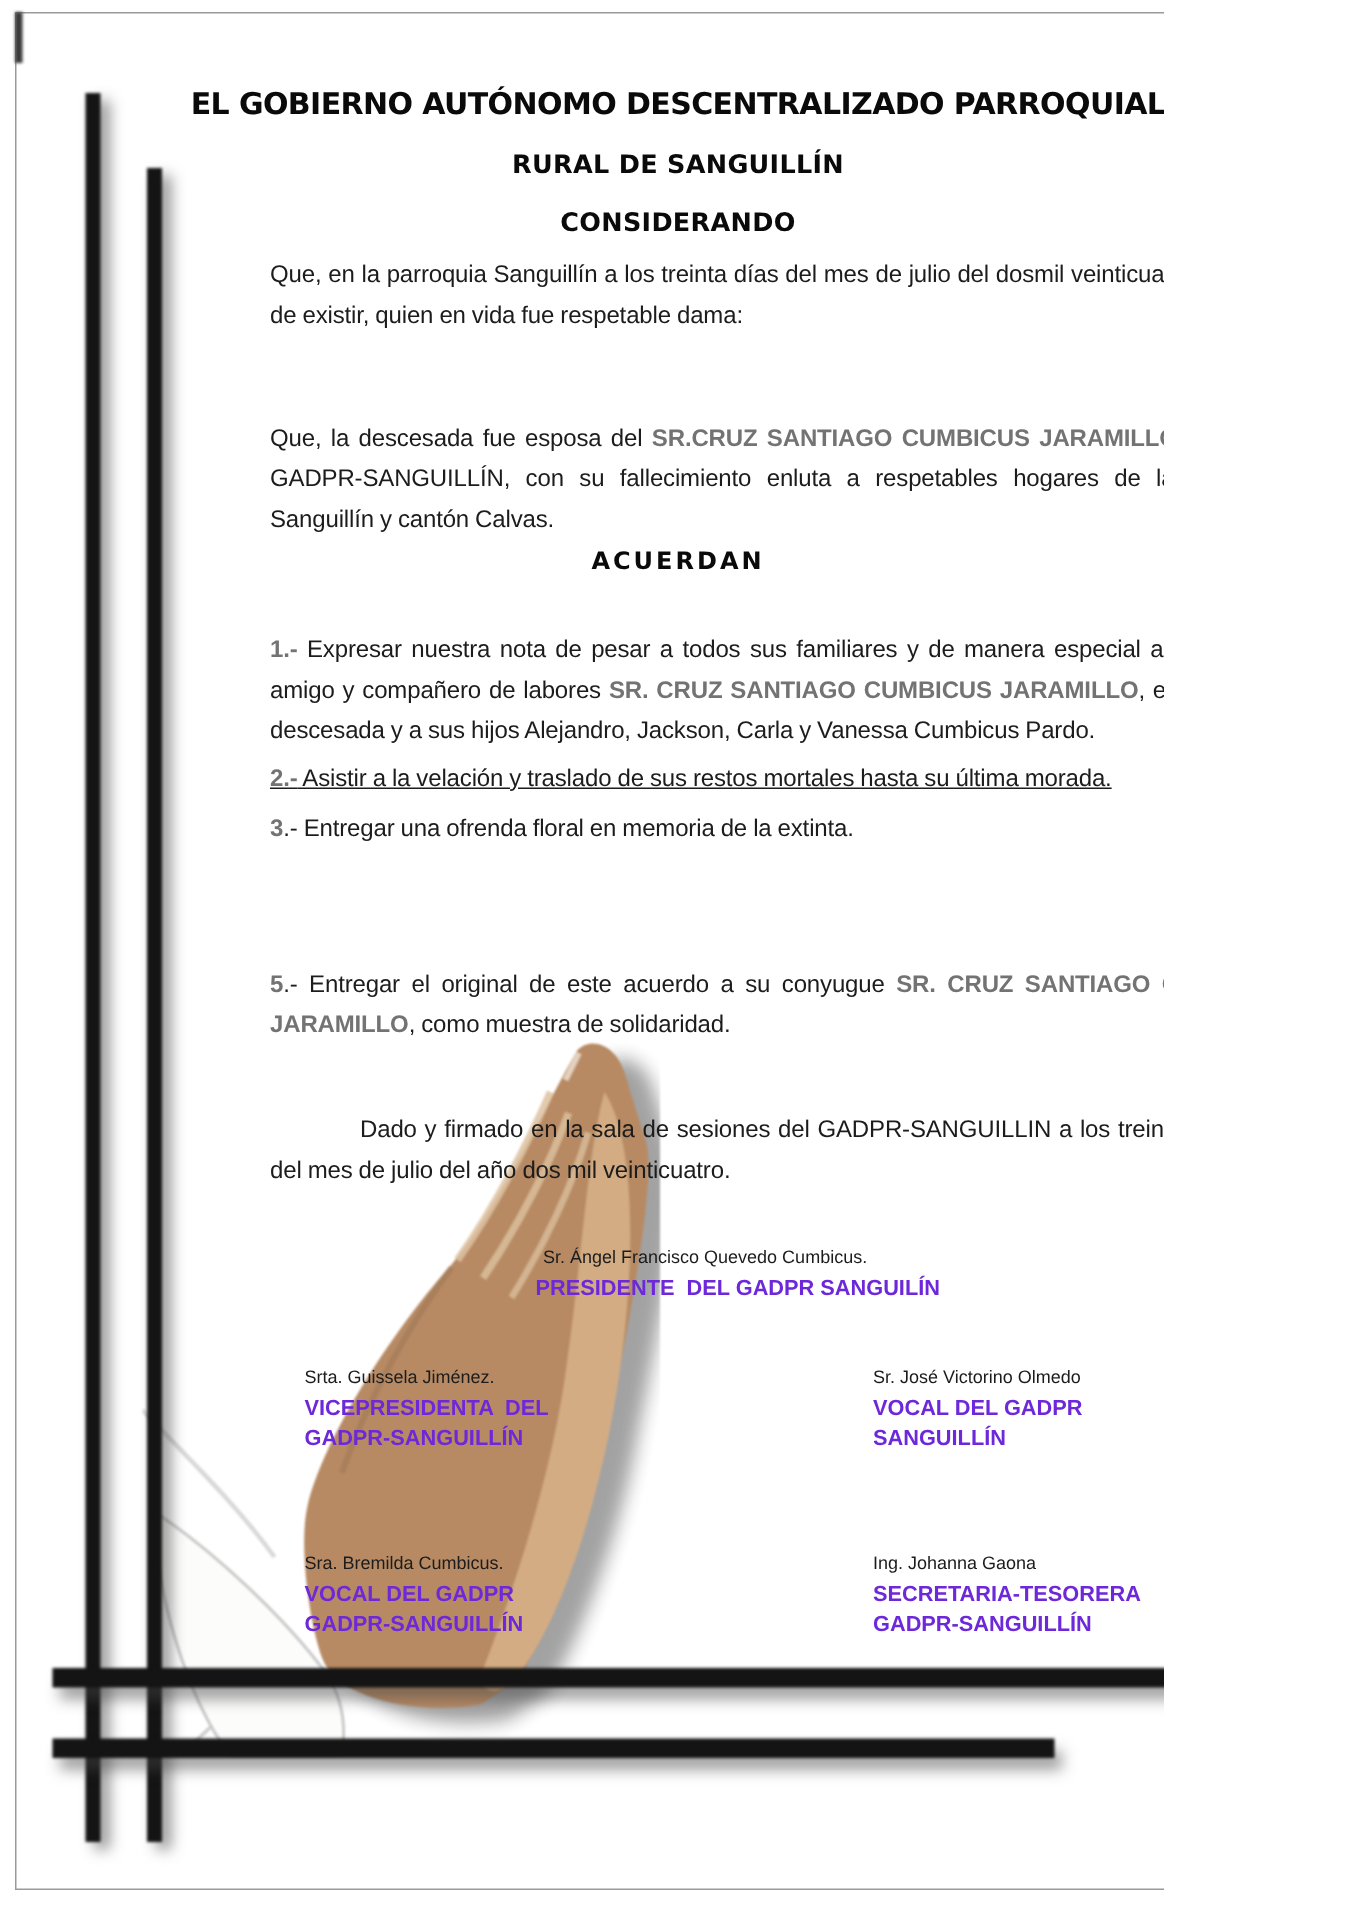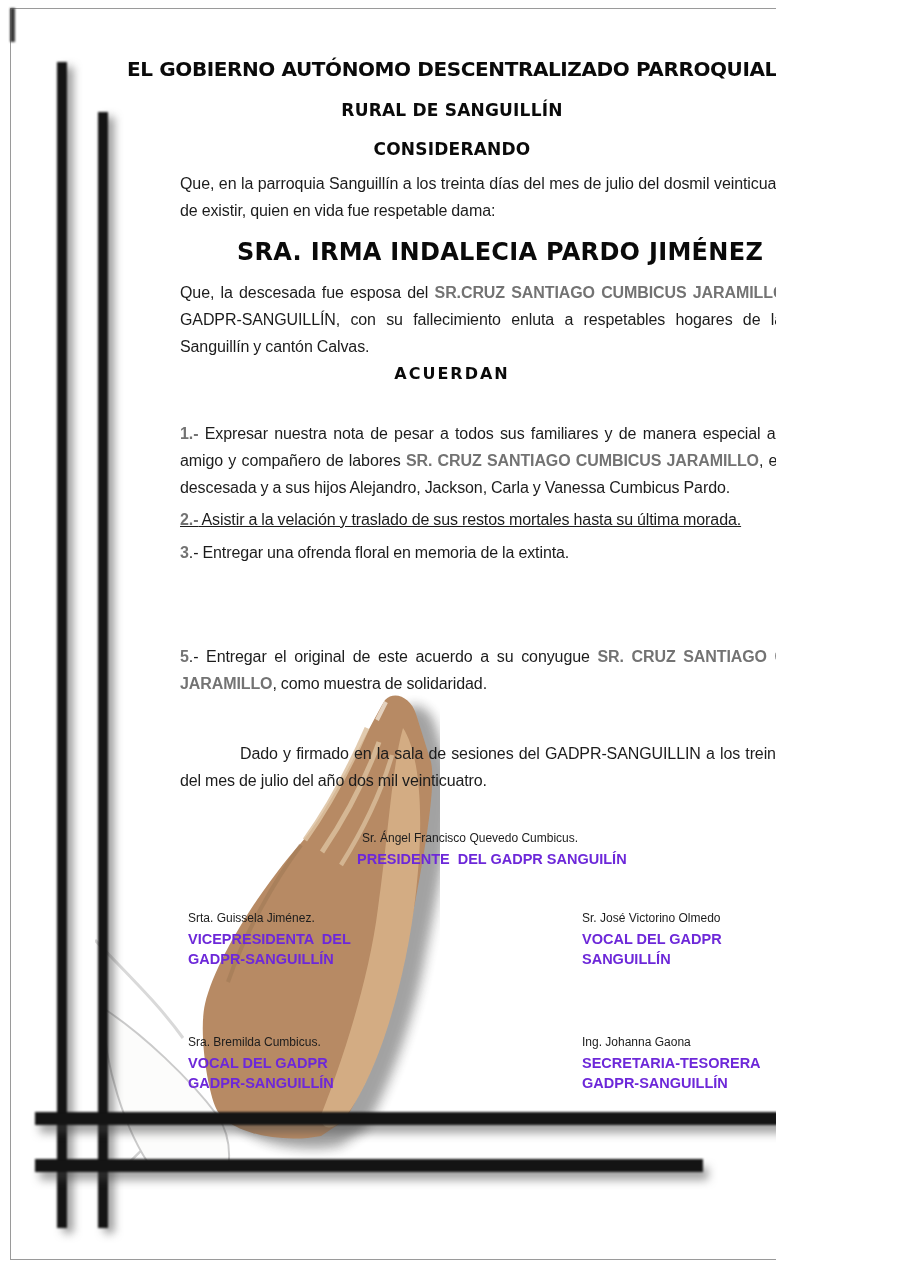--- a/index.html
+++ b/index.html
@@ -60,21 +60,21 @@
   .item-1{top:420px;}
   .item-2{top:506px;text-decoration:underline;}
   .item-3{top:539px;}
   .item-4{top:583px;}
   .item-5{top:643px;}
   .p-closing{top:740px;text-indent:60px;}
   .president{left:357px;top:828px;width:400px;}
   .sig-name{font-size:12px;line-height:21px;}
   .sig-title{font-weight:bold;font-size:14.5px;line-height:20px;white-space:pre-wrap;color:#6d28d9;}
   .sig-block{width:300px;}
-  .sig-left{left:188px;}
+  .sig-left{left:203px;}
   .sig-right{left:582px;width:280px;}
   .sig-row1{top:908px;}
   .sig-row2{top:1032px;}
   .president .sig-name{padding-left:5px;}
   b{font-weight:bold;color:#737373;}
 </style>
 </head>
 <body>
 
 <div class="page">
@@ -116,21 +116,20 @@
     <div class="bar-v"></div>
     <div class="bar-h"></div>
   </div>
 
   <div class="tb heading center-wide h1">EL GOBIERNO AUTÓNOMO DESCENTRALIZADO PARROQUIAL</div>
   <div class="tb heading center-wide h2">RURAL DE SANGUILLÍN</div>
   <div class="tb heading center-wide h3">CONSIDERANDO</div>
 
   <div class="tb body-par p-intro">Que, en la parroquia Sanguillín a los treinta días del mes de julio del dosmil veinticuatro a dejado de existir, quien en vida fue respetable dama:</div>
 
-  <div class="tb heading name-heading">SRA. IRMA INDALECIA PARDO JIMÉNEZ</div>
 
   <div class="tb body-par p-spouse"><span>Que, la descesada fue esposa del </span><b>SR.CRUZ SANTIAGO CUMBICUS JARAMILLO</b><span>, vocal del GADPR-SANGUILLÍN, con su fallecimiento enluta a respetables hogares de la parroquia Sanguillín y cantón Calvas.</span></div>
 
   <div class="tb heading center-wide acuerdan-heading">ACUERDAN</div>
 
   <div class="tb body-par item-1"><b>1.-</b><span> Expresar nuestra nota de pesar a todos sus familiares y de manera especial al entrañable amigo y compañero de labores </span><b>SR. CRUZ SANTIAGO CUMBICUS JARAMILLO</b><span>, esposo de la descesada y a sus hijos Alejandro, Jackson, Carla y Vanessa Cumbicus Pardo.</span></div>
   <div class="tb body-par item-2"><b>2.-</b><span> Asistir a la velación y traslado de sus restos mortales hasta su última morada.</span></div>
   <div class="tb body-par item-3"><b>3</b><span>.- Entregar una ofrenda floral en memoria de la extinta.</span></div>
   <div class="tb body-par item-5"><b>5</b><span>.- Entregar el original de este acuerdo a su conyugue  </span><b>SR. CRUZ SANTIAGO CUMBICUS JARAMILLO</b><span>, como muestra de solidaridad.</span></div>
 

